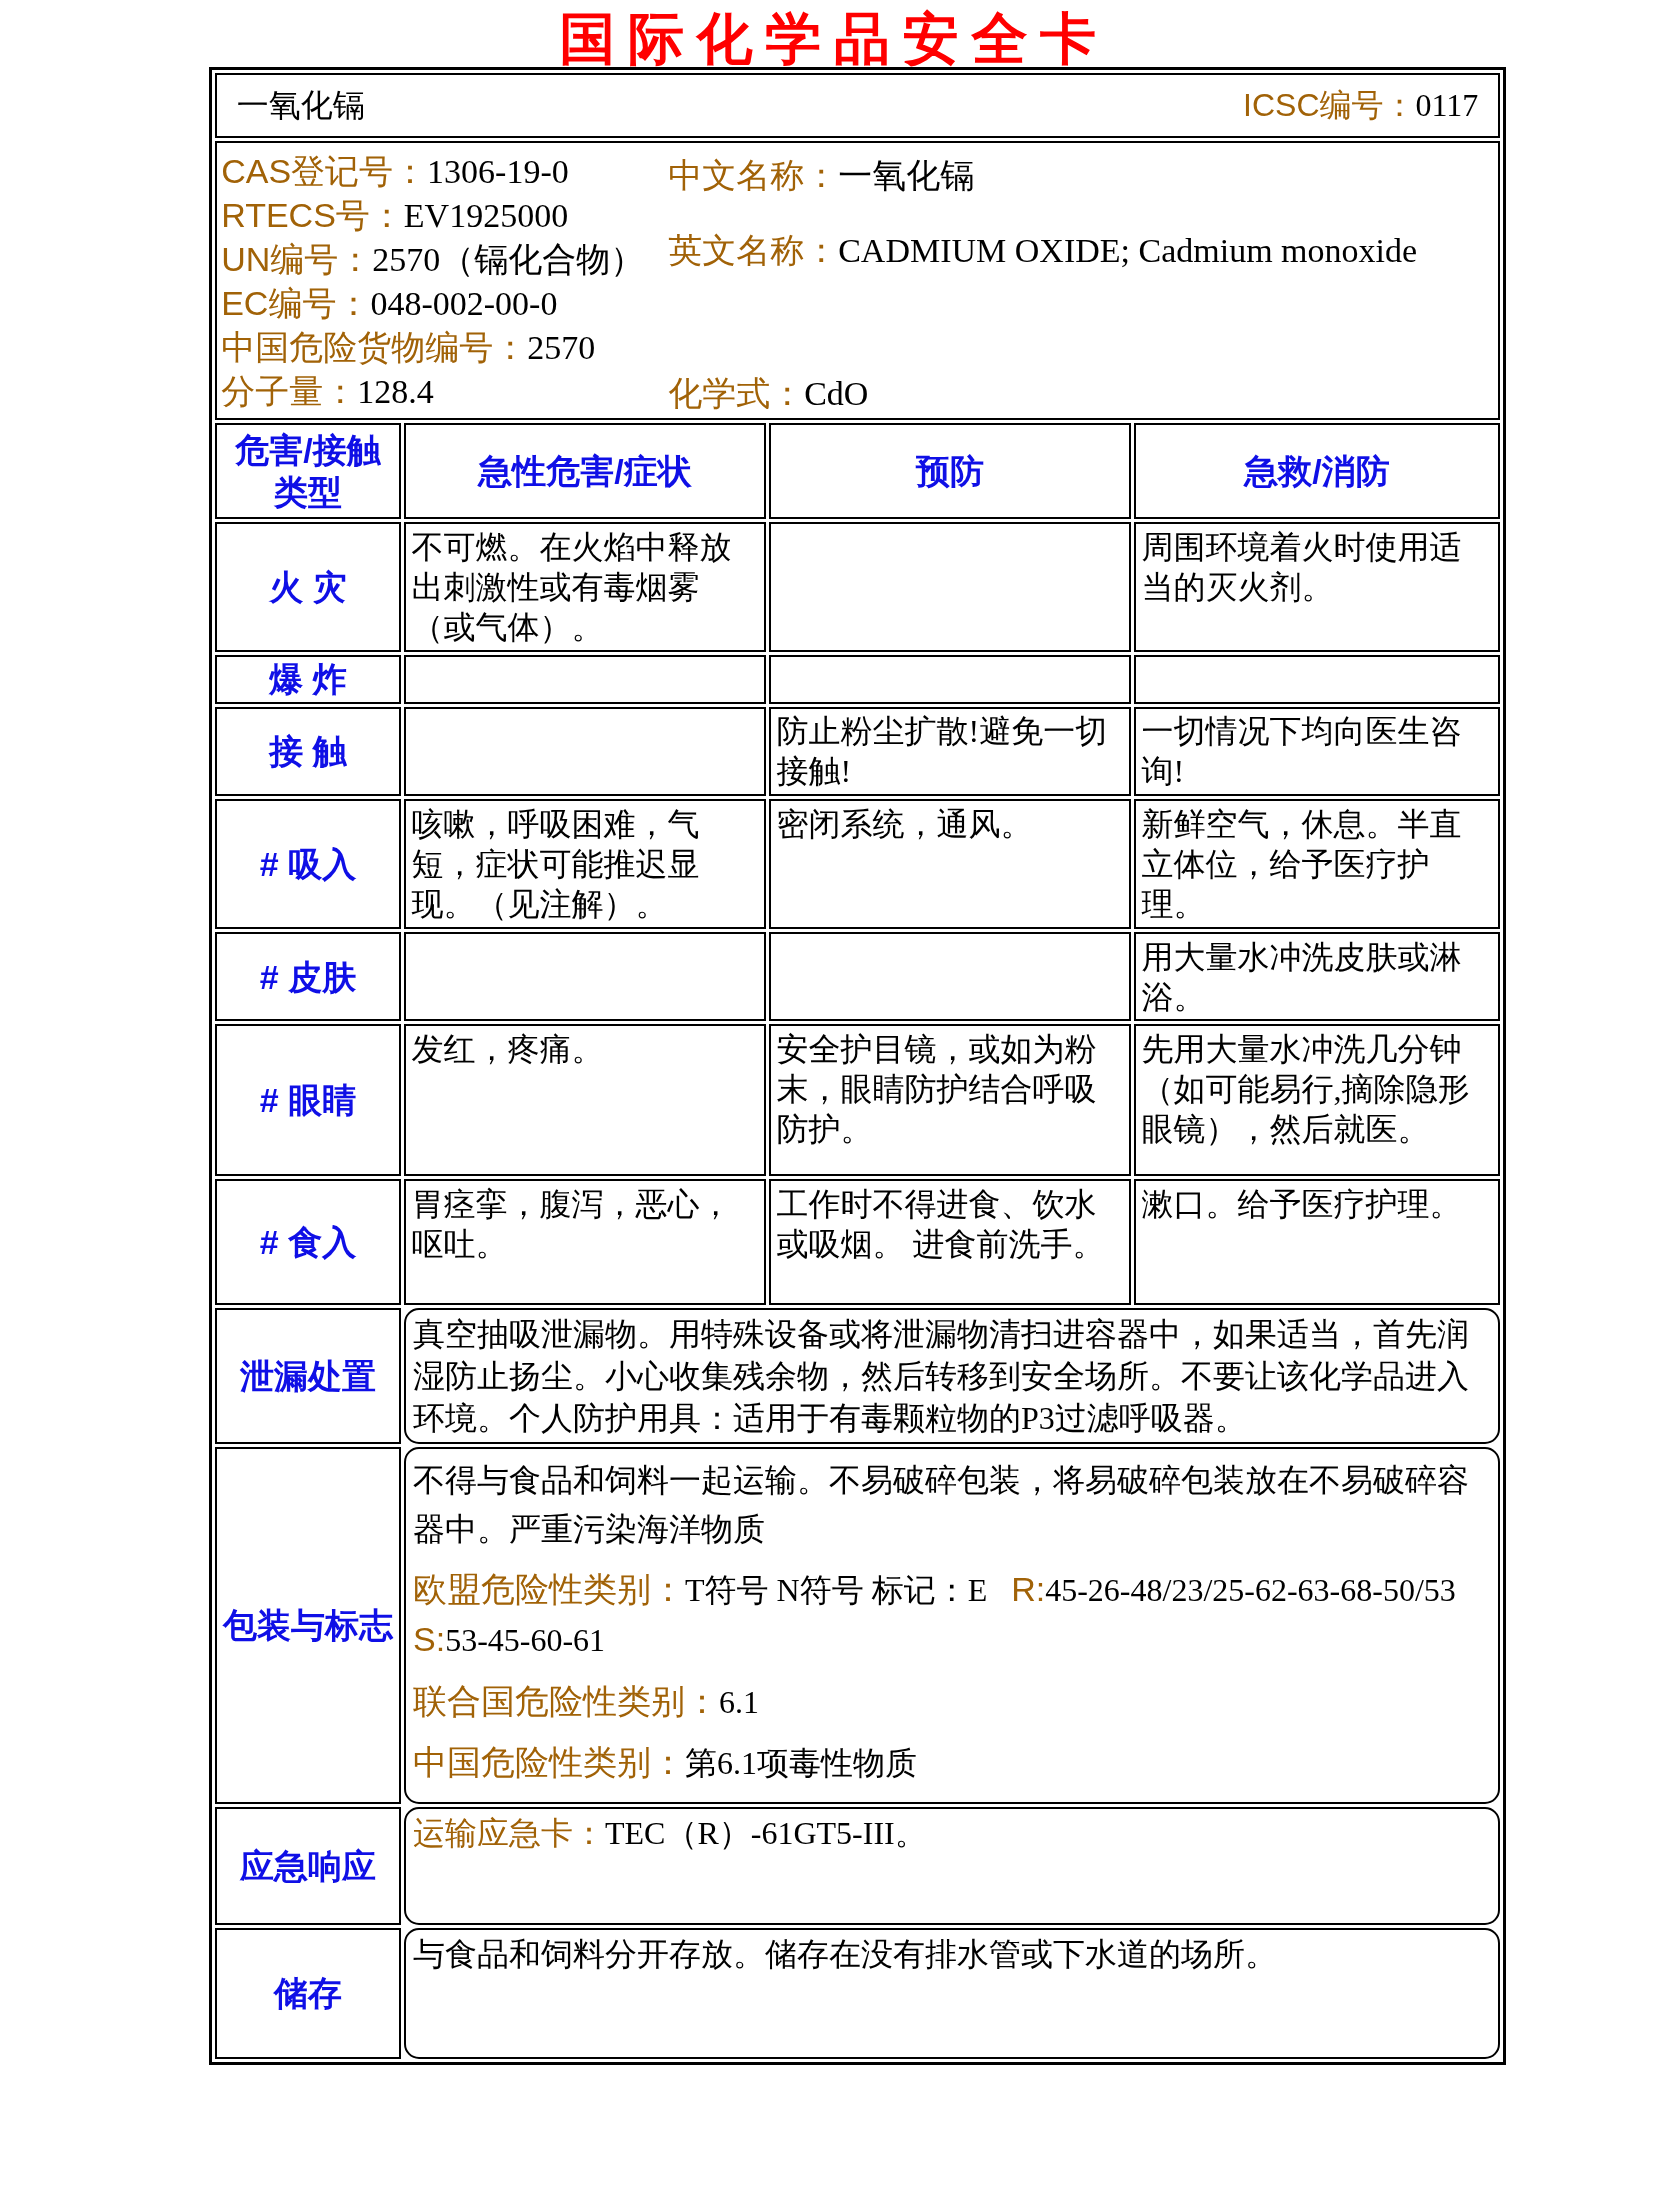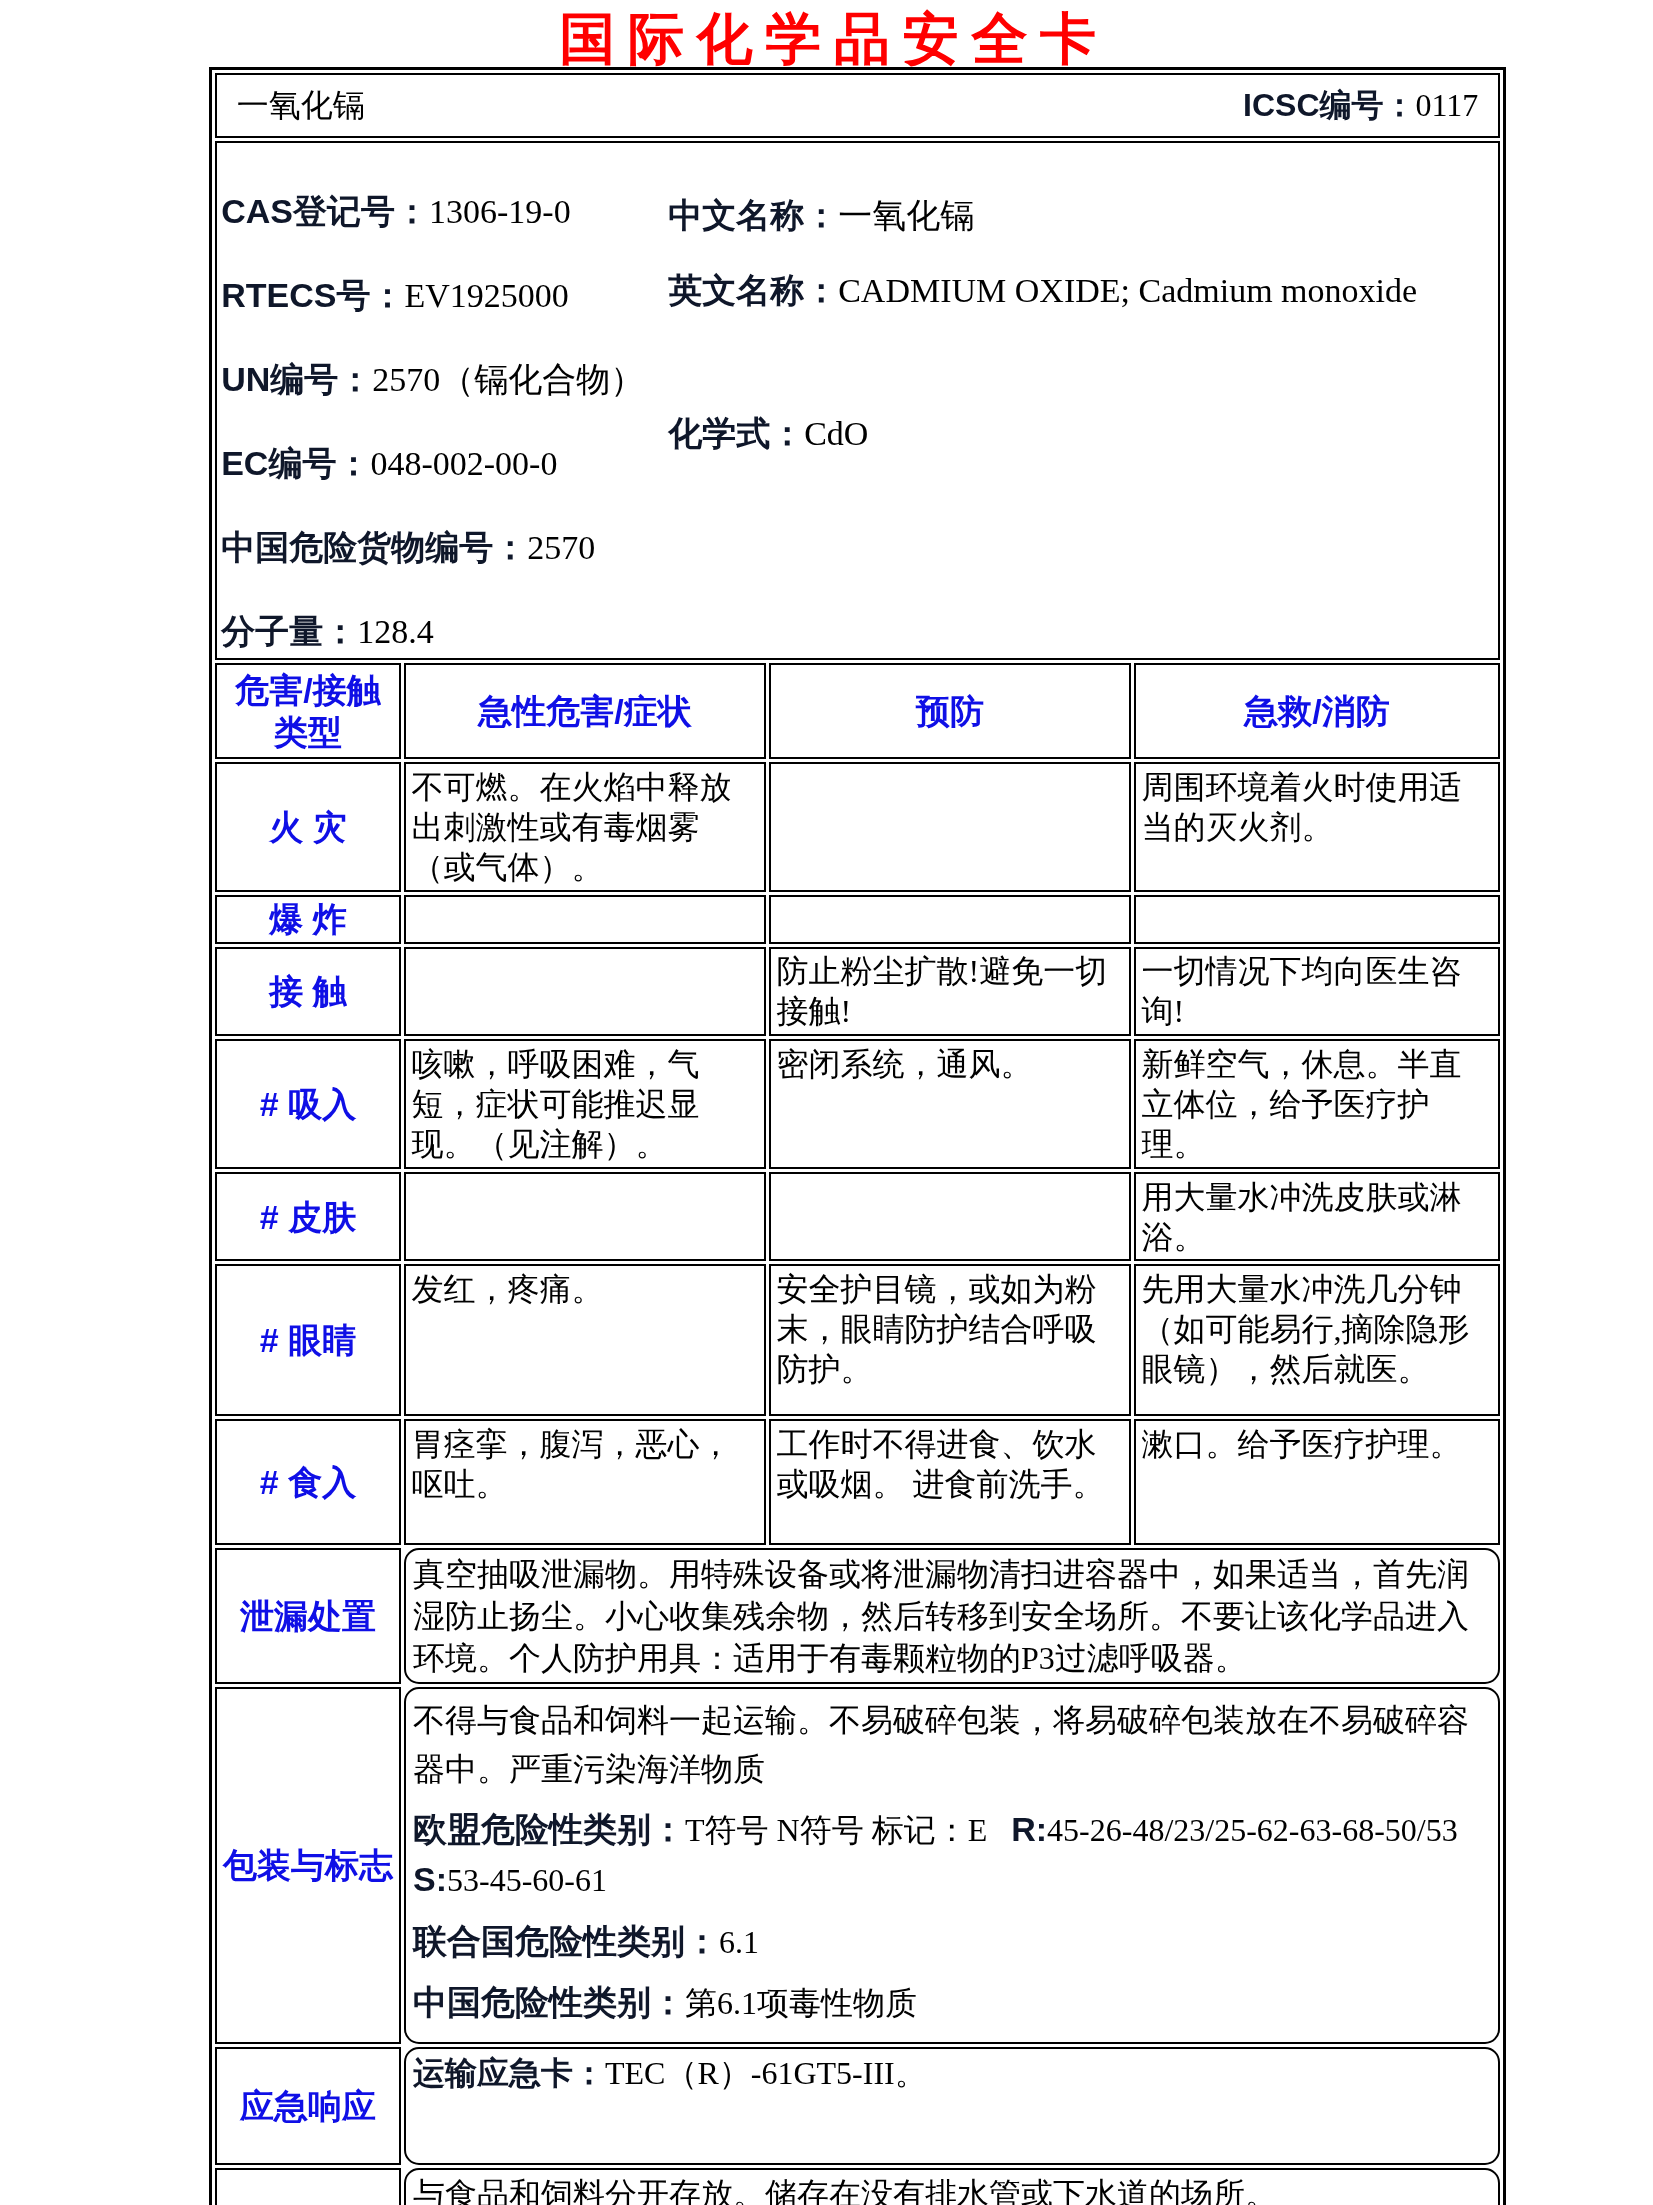--- a/index.html
+++ b/index.html
@@ -15,33 +15,33 @@
     margin:7px;
   }
   table.card{
     position:absolute;left:209px;top:67px;width:1284px;
     border-collapse:separate;border-spacing:3.5px;
     border:3.5px solid #000;background:#fff;table-layout:fixed;
   }
   td,th{border:2.1px solid #000;box-sizing:border-box;background:#fff;padding:1.4px 5.6px;}
   
   .lbl{
-    color:#0f172a;font-weight:bold;
+    color:#a16207;font-weight:normal;
     font-family:"Liberation Sans","DejaVu Sans",sans-serif;
   }
   .val{color:#000;font-family:"Liberation Serif","DejaVu Serif",serif;font-weight:normal;}
   
   .name-cell{height:65px;vertical-align:middle;padding:0 19.7px;}
   .name-flex{display:flex;justify-content:space-between;align-items:center;}
   .name-flex .substance{font-size:32px;}
   .name-flex .icsc{font-size:32px;}
   
   .id-cell{height:266px;vertical-align:top;padding:5.6px 4.2px;}
   .id-box{position:relative;width:100%;height:100%;font-size:34px;}
-  .id-line{height:44px;line-height:44px;white-space:nowrap;margin-top:40px;}
+  .id-line{height:44px;line-height:44px;white-space:nowrap;}
   .id-line .lbl{font-size:34px;}
   .id-right{position:absolute;top:0;left:447px;width:633px;}
   .id-right-item{position:absolute;left:0;white-space:nowrap;line-height:52px;}
   
   th.colhead{
     vertical-align:middle;text-align:center;
     color:#0f0fe6;font-weight:bold;font-size:34px;line-height:42px;
     font-family:"Liberation Sans","DejaVu Sans",sans-serif;
     height:96px;padding:1.4px 7px;
   }

